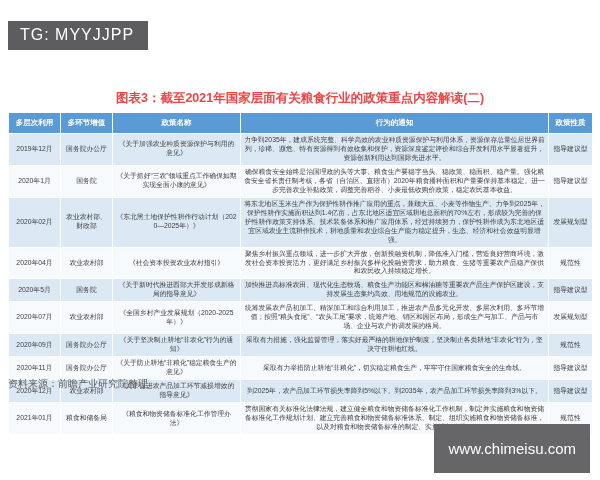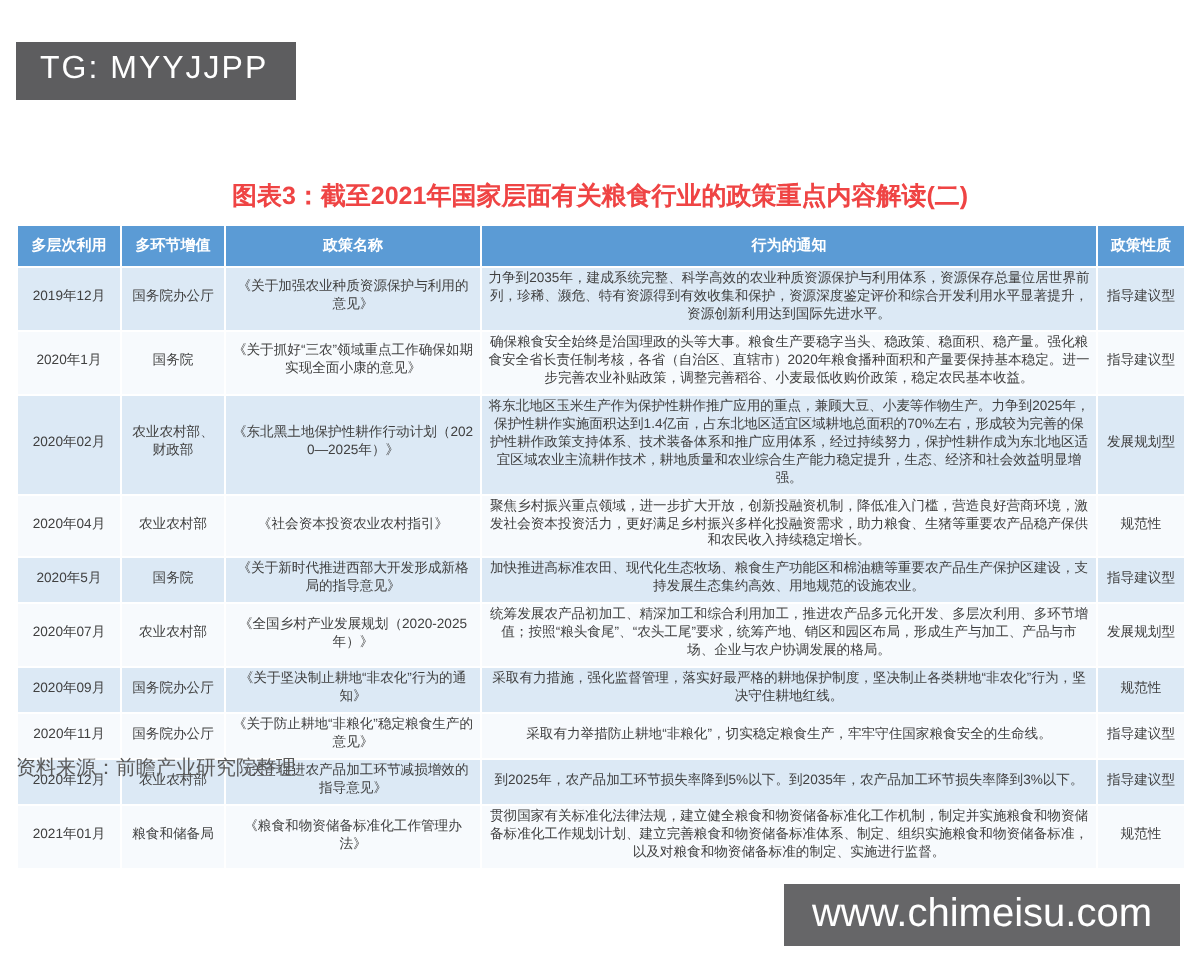--- a/index.html
+++ b/index.html
@@ -68,22 +68,22 @@
     justify-content: space-between;
     align-items: center;
   }
   .source-note { font-size: 10px; color: #595959; }
   .attribution { font-size: 10px; color: #7f7f7f; letter-spacing: 1px; }
   .watermark-badge {
     position: absolute;
     right: 10px; bottom: 7px;
     background: #666668;
     color: #ffffff;
-    font-size: 20px;
-    padding: 4px 14px;
+    font-size: 15px;
+    padding: 16px 14px;
   }
 </style>
 </head>
 <body>
 
 <div class="tg-badge">TG: MYYJJPP</div>
 
 <div class="chart-title">图表3：截至2021年国家层面有关粮食行业的政策重点内容解读(二)</div>
 
 <table class="policy-table">

